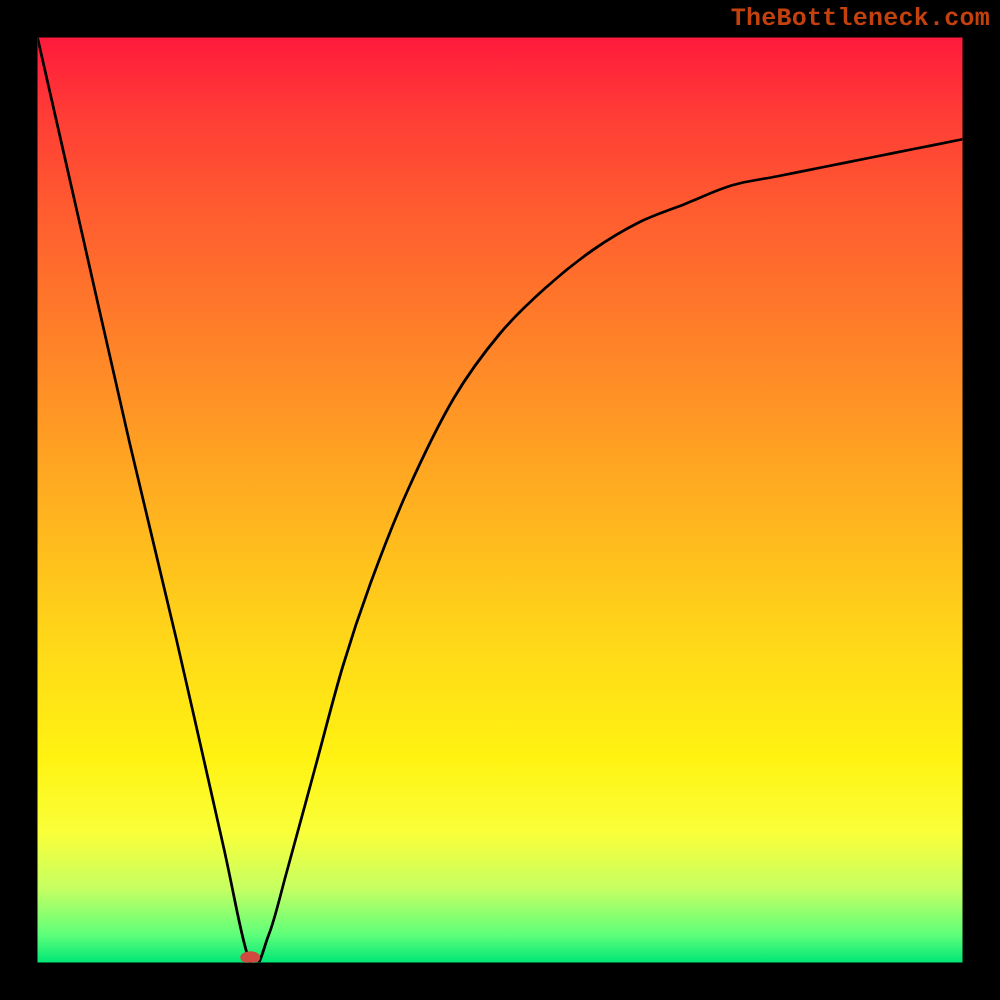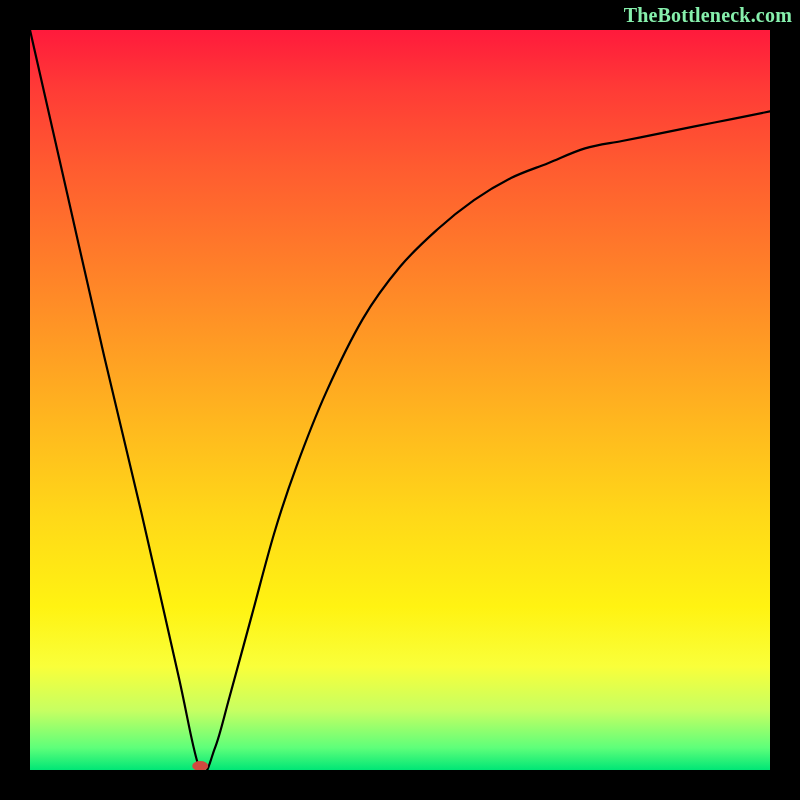--- a/index.html
+++ b/index.html
@@ -55,24 +55,24 @@
     stroke-linejoin: round;
   }
   .marker {
     fill: #d04a3f;
     stroke: none;
   }
   .attribution {
     position: absolute;
     top: 4px;
     right: 8px;
-    font-family: Liberation Serif, serif;
+    font-family: Liberation Mono, monospace;
     font-size: 20px;
     font-weight: 600;
-    color: #86efac;
+    color: #c2410c;
     letter-spacing: 0.2px;
     user-select: none;
   }
 </style>
 </head>
 <body>
 
 <div class="frame">
   <div class="attribution">TheBottleneck.com</div>
 

